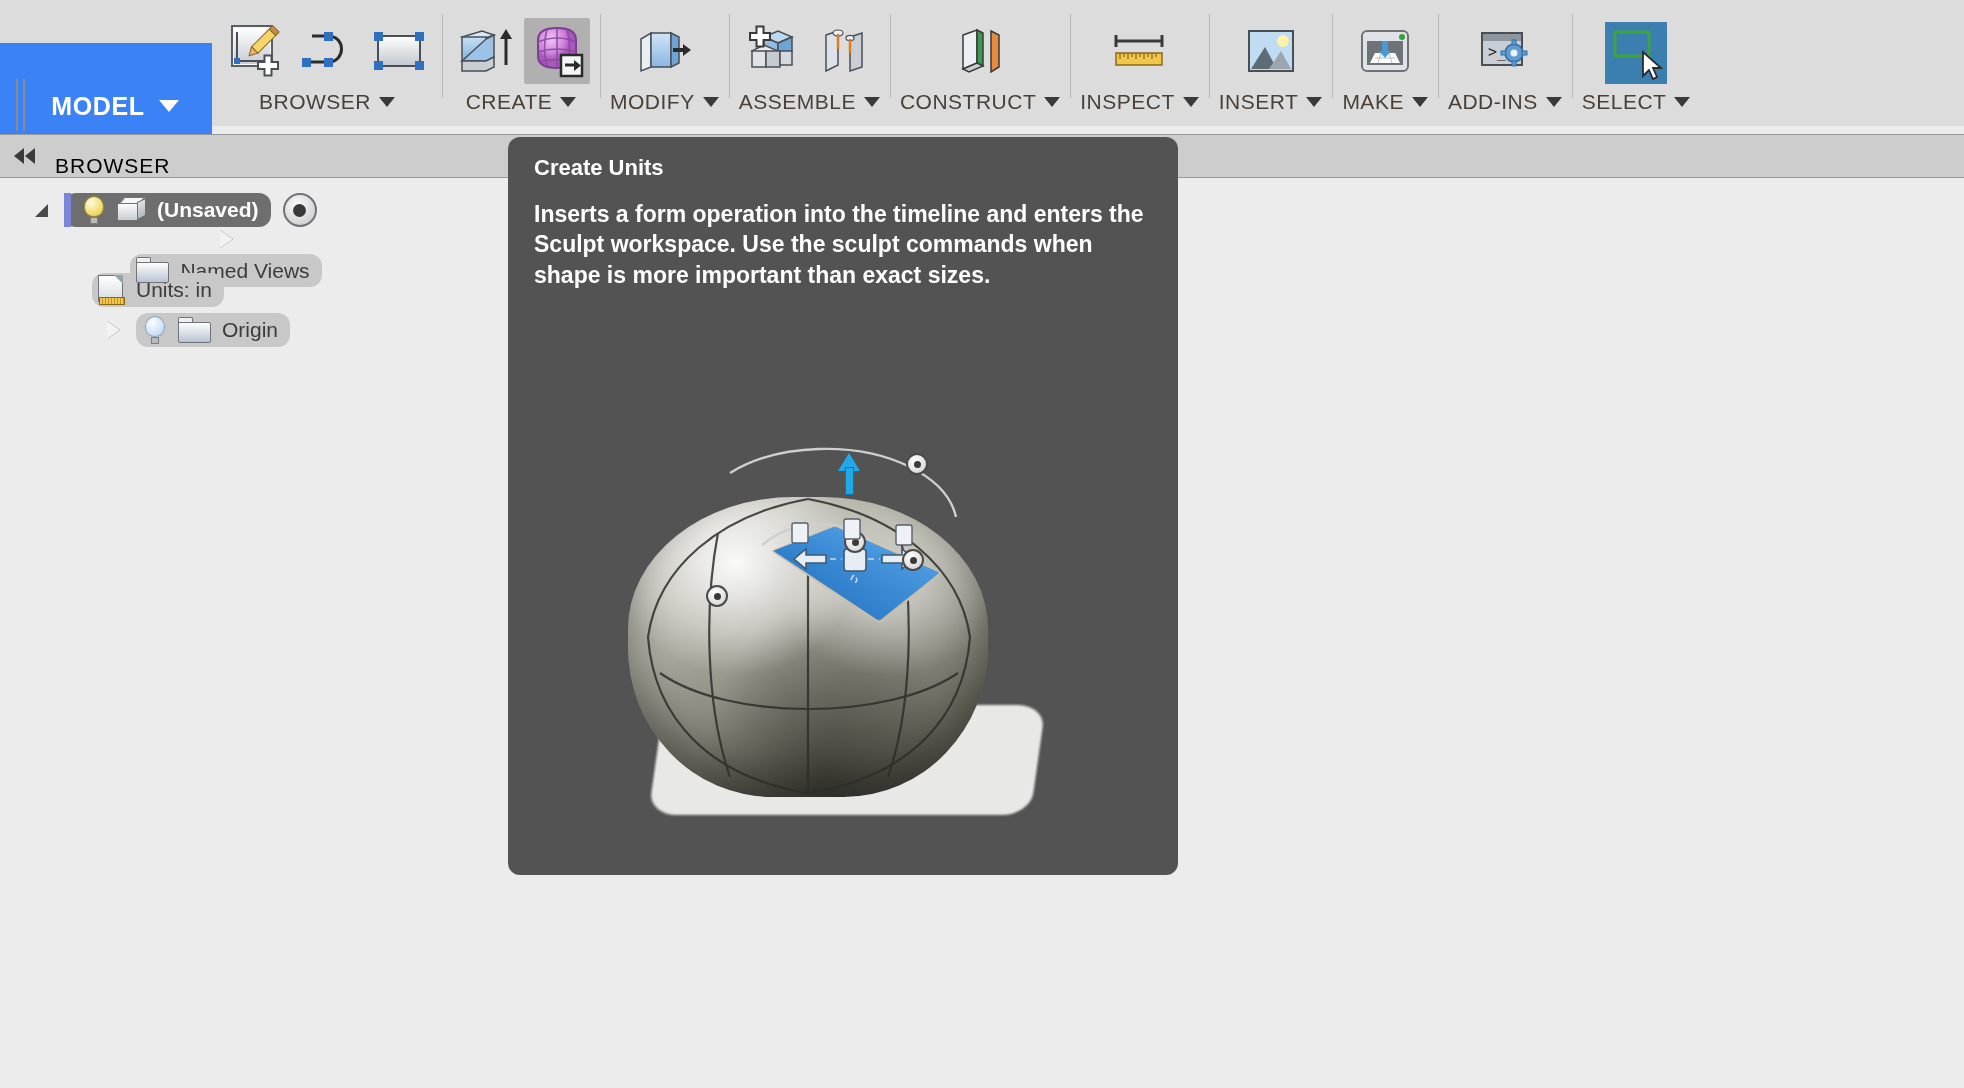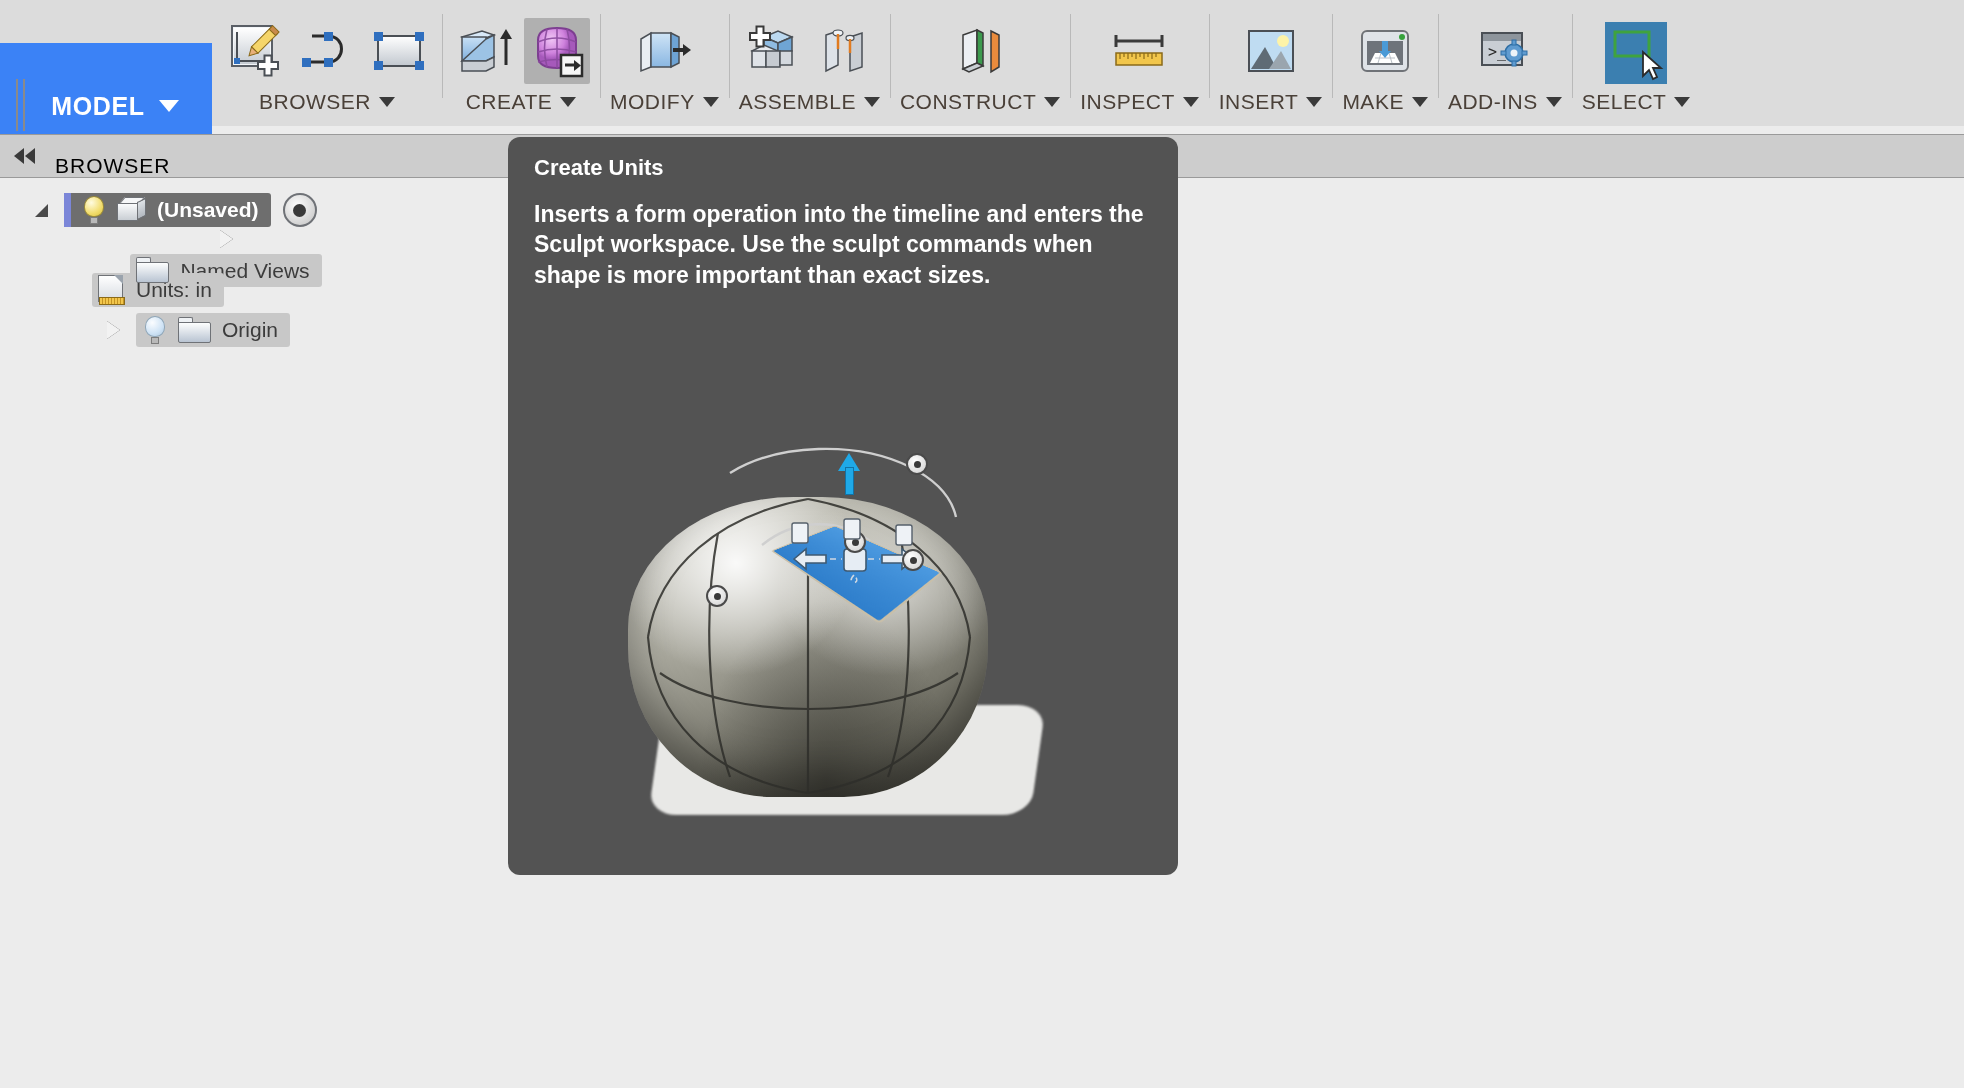--- a/index.html
+++ b/index.html
@@ -75,21 +75,21 @@
 
   #tree { position: absolute; left: 0; top: 190px; width: 400px; }
   .node { display: flex; align-items: center; height: 40px; gap: 6px; }
   .twisty { width: 34px; display: flex; justify-content: center; align-items: center; }
   .twisty .closed { width: 0; height: 0; border-top: 9px solid transparent;
        border-bottom: 9px solid transparent; border-left: 13px solid #f2f2f2;
        filter: drop-shadow(0 0 0.6px #333); }
   .twisty .open { width: 0; height: 0; border-left: 13px solid transparent;
        border-bottom: 13px solid #4a4a4a; }
   .row-chip { display: flex; align-items: center; gap: 10px; padding: 3px 12px 3px 6px;
-              background: #c8c8c8; border-radius: 3px; height: 34px; }
+              background: #c8c8c8; border-radius: 12px; height: 34px; }
   .row-chip.selected { background: #6e6e6e; padding-left: 0; }
   .sel-bar { width: 7px; height: 34px; background: #7b86d8; }
   .node-text { font-size: 21px; color: #3c3c3c; white-space: nowrap; }
   .node-text.sel { color: #fff; font-weight: bold; }
 
   .bulb { width: 26px; height: 28px; position: relative; }
   .bulb .glass { position: absolute; left: 3px; top: 0; width: 20px; height: 21px;
       border-radius: 50% 50% 45% 45%; background: radial-gradient(circle at 35% 30%, #fffce0, #f2dd6e 60%, #d9c23c); 
       border: 1px solid #9a8a3a; }
   .bulb .glass.off { background: radial-gradient(circle at 35% 30%, #fbfdff, #cfe3f5 60%, #aec8de);

